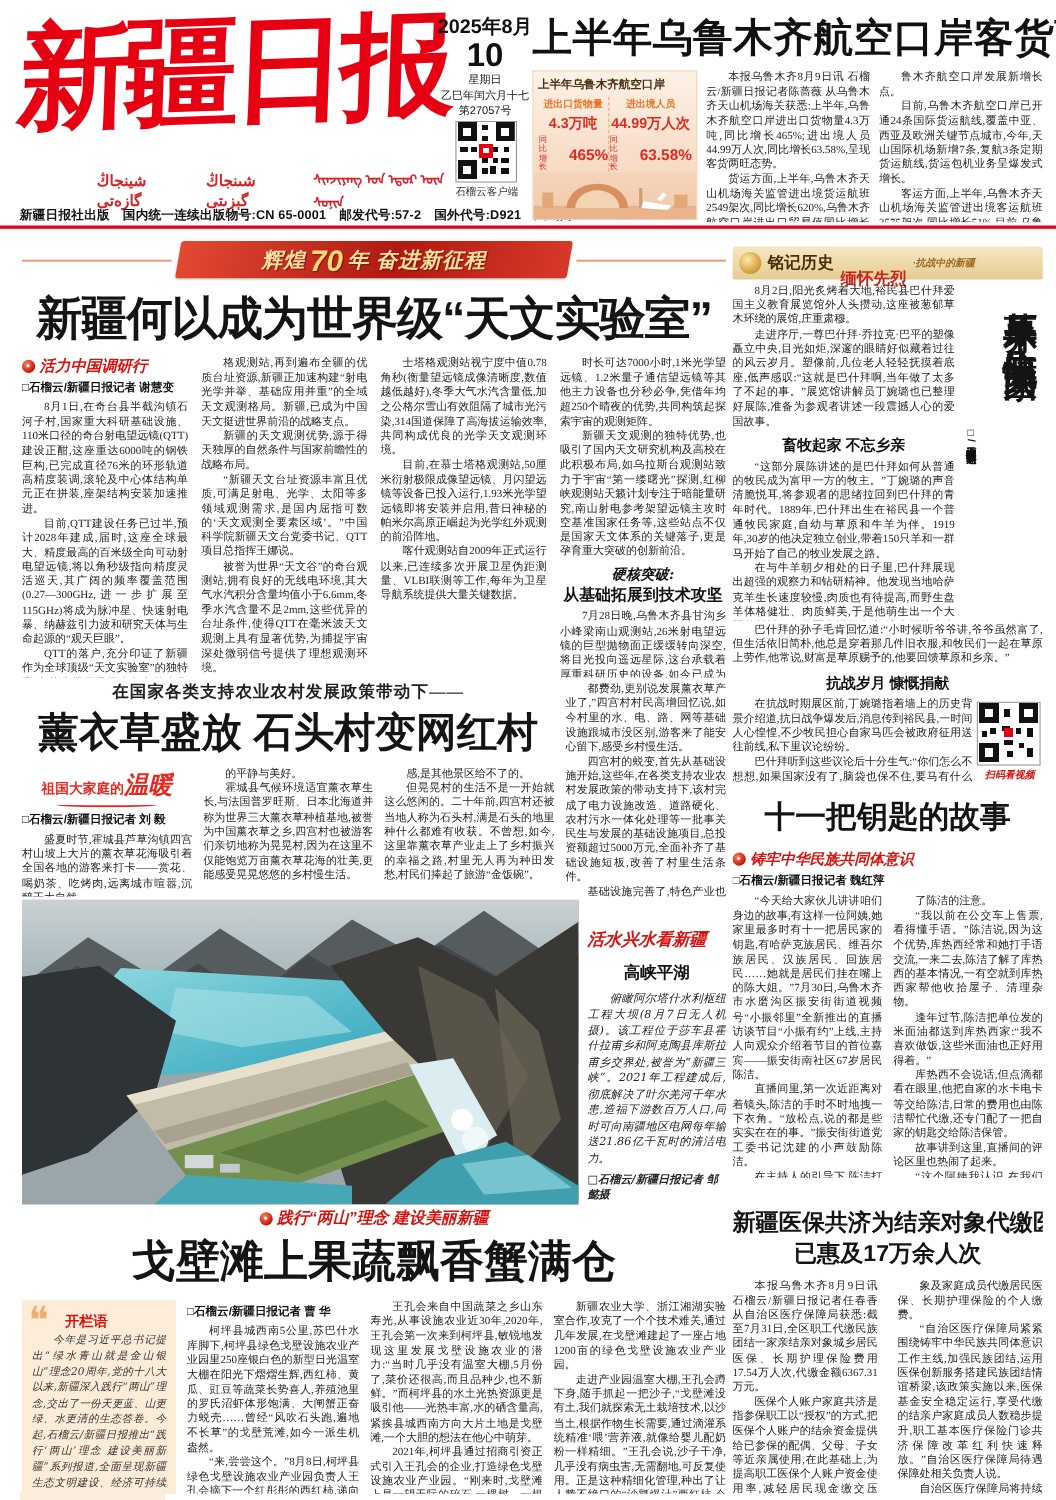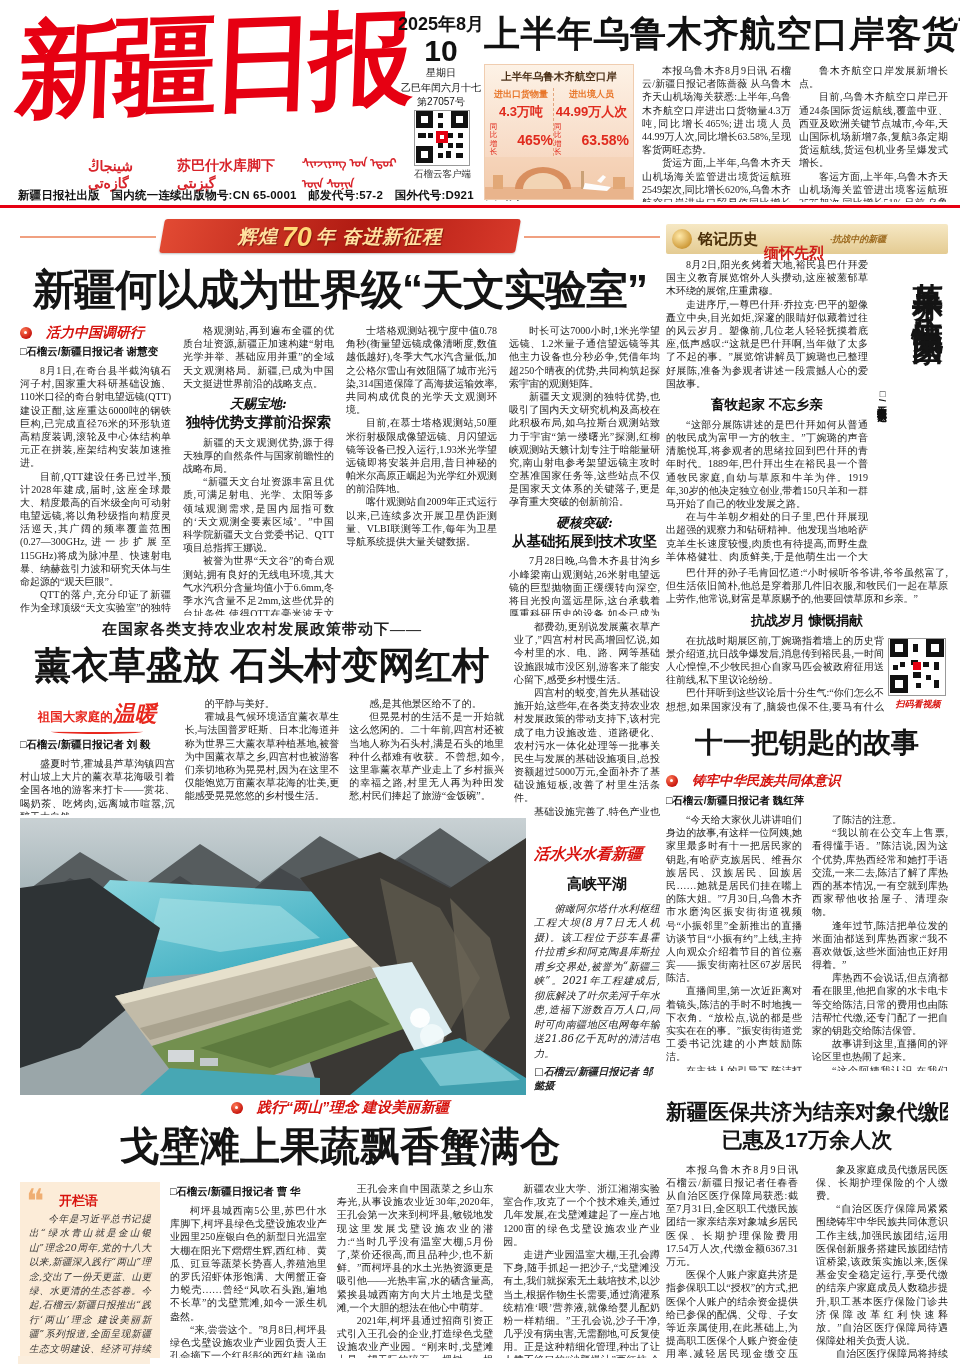--- a/index.html
+++ b/index.html
@@ -22,37 +22,37 @@
   .qr-cap{font-size:9.5px;color:#333;margin-top:2px;font-family:"Liberation Sans",sans-serif;}
   .publine{position:absolute;left:18px;top:188px;width:640px;font-size:11.5px;color:#111;
         font-weight:bold;letter-spacing:.2px;}
   .redrule{position:absolute;left:0;top:205px;width:960px;height:3px;background:#e60012;}
   
   .air-head{position:absolute;left:484px;top:10px;width:466px;font-size:36px;font-weight:900;
         color:#111;font-family:"Liberation Sans",sans-serif;letter-spacing:.5px;white-space:nowrap;}
   .air-body{position:absolute;left:484px;top:64px;width:464px;height:138px;display:flex;gap:8px;}
   .air-info{width:150px;height:136px;background:linear-gradient(#fdf2e6,#f7d9c3 70%,#f0c7a9);
         border:1px solid #f0cdb0;box-sizing:border-box;padding:5px 4px 0;position:relative;overflow:hidden;}
-  .air-info-title{font-size:10.5px;font-weight:bold;color:#4a2f16;text-align:center;
+  .air-info-title{font-size:10.5px;font-weight:bold;color:#4a2f16;
         font-family:Liberation Mono, monospace;}
   .air-stats{display:flex;margin-top:4px;}
   .air-cell{flex:1;text-align:center;}
   .air-cell + .air-cell{border-left:1px dashed #e3a57b;}
   .air-label{font-size:9px;color:#e8762a;font-weight:bold;}
   .air-val{font-size:13px;color:#e02a1d;font-weight:900;font-family:"Liberation Sans",sans-serif;margin-top:2px;white-space:nowrap;}
   .air-growth{display:flex;justify-content:center;align-items:center;gap:20px;margin-top:2px;}
   .air-growth .gl{font-size:7.5px;color:#e02a1d;line-height:1.1;text-align:right;}
   .air-growth .gv{font-size:14px;color:#e02a1d;font-weight:900;font-family:"Liberation Sans",sans-serif;}
   .air-illus{position:absolute;left:0;bottom:0;width:100%;height:42px;}
   .air-col{flex:1;overflow:hidden;}
   
   .para{margin:0;text-indent:2em;font-size:10px;line-height:1.32;color:#1c1c1c;text-align:justify;}
   .byline{font-size:10.5px;font-weight:bold;color:#111;margin:3px 0 5px;
         font-family:"Liberation Sans",sans-serif;}
-  .kicker{display:flex;align-items:center;gap:14px;color:#d6130e;font-weight:900;
+  .kicker{display:flex;align-items:center;gap:4px;color:#d6130e;font-weight:900;
         font-style:italic;font-family:"Liberation Sans",sans-serif;}
   .kdot{width:12px;height:12px;border-radius:50%;flex:0 0 auto;
         background:radial-gradient(circle at 35% 32%,#ff7a55,#c8170f 70%);position:relative;}
   .kdot::after{content:"";position:absolute;left:4px;top:4px;width:3px;height:3px;border-radius:50%;background:#fff;}
   .subhead{text-align:center;font-weight:900;color:#111;margin:6px 0 4px;line-height:1.3;}
   .subhead .l1{font-family:"DejaVu Serif",serif;font-style:italic;font-size:13px;display:block;}
   .subhead .l2{font-family:"Liberation Sans",sans-serif;font-size:14.5px;display:block;}
   .subhead-inline{text-align:center;font-weight:900;font-size:13.5px;color:#111;margin:6px 0 4px;
         font-family:"Liberation Sans",sans-serif;}
   
@@ -148,21 +148,21 @@
   .sliver{position:absolute;left:18px;top:1356px;width:132px;height:8px;background:#fbeedd;}
 </style>
 </head>
 <body>
 
 <div class="page">
 
   <div class="mast-title">新疆日报</div>
   <div class="mast-scripts">
     <span>شينجاڭ گازەتى</span>
-    <span>苏巴什水库脚下 گېزىتى</span>
+    <span>شىنجاڭ گېزىتى</span>
     <span style="font-size:12px;">ᠰᠢᠨᠵᠢᠶᠠᠩ ᠤᠨ ᠡᠳᠦᠷ ᠦᠨ ᠰᠣᠨᠢᠨ</span>
   </div>
   <div class="dateblock">
     <div class="dmonth">2025年8月</div>
     <div class="dday">10</div>
     <div class="dsmall">星期日</div>
     <div class="dsmall">乙巳年闰六月十七</div>
     <div class="dsmall">第27057号</div>
     <div class="dsmall">今日4版</div>
   </div>
@@ -270,24 +270,20 @@
       <div>
           <p class="para">8月1日,在奇台县半截沟镇石河子村,国家重大科研基础设施、110米口径的奇台射电望远镜(QTT)建设正酣,这座重达6000吨的钢铁巨构,已完成直径76米的环形轨道高精度装调,滚轮及中心体结构单元正在拼装,座架结构安装加速推进。</p>
           <p class="para">目前,QTT建设任务已过半,预计2028年建成,届时,这座全球最大、精度最高的百米级全向可动射电望远镜,将以角秒级指向精度灵活巡天,其广阔的频率覆盖范围(0.27—300GHz,进一步扩展至115GHz)将成为脉冲星、快速射电暴、纳赫兹引力波和研究天体与生命起源的“观天巨眼”。</p>
           <p class="para">QTT的落户,充分印证了新疆作为全球顶级“天文实验室”的独特禀赋,从支撑探月探火任务的乌鲁木齐南山观测站26米射电望远镜,到坐拥中国境内最佳视宁度之一的帕米尔高原慕士塔</p>
         </div>
     </div>
     <div class="col">
       <div>
           <p class="para">格观测站,再到遍布全疆的优质台址资源,新疆正加速构建“射电光学并举、基础应用并重”的全域天文观测格局。新疆,已成为中国天文挺进世界前沿的战略支点。</p>
         </div>
-      <div class="subhead">
-        <span class="l1">天赐宝地:</span>
-        <span class="l2">独特优势支撑前沿探索</span>
-      </div>
       <div>
           <p class="para">新疆的天文观测优势,源于得天独厚的自然条件与国家前瞻性的战略布局。</p>
           <p class="para">“新疆天文台址资源丰富且优质,可满足射电、光学、太阳等多领域观测需求,是国内屈指可数的‘天文观测全要素区域’。”中国科学院新疆天文台党委书记、QTT项目总指挥王娜说。</p>
           <p class="para">被誉为世界“天文谷”的奇台观测站,拥有良好的无线电环境,其大气水汽积分含量均值小于6.6mm,冬季水汽含量不足2mm,这些优异的台址条件,使得QTT在毫米波天文观测上具有显著优势,为捕捉宇宙深处微弱信号提供了理想观测环境。</p>
         </div>
     </div>
     <div class="col">
       <div>
           <p class="para">士塔格观测站视宁度中值0.78角秒(衡量望远镜成像清晰度,数值越低越好),冬季大气水汽含量低,加之公格尔雪山有效阻隔了城市光污染,314国道保障了高海拔运输效率,共同构成优良的光学天文观测环境。</p>
           <p class="para">目前,在慕士塔格观测站,50厘米衍射极限成像望远镜、月闪望远镜等设备已投入运行,1.93米光学望远镜即将安装并启用,昔日神秘的帕米尔高原正崛起为光学红外观测的前沿阵地。</p>

